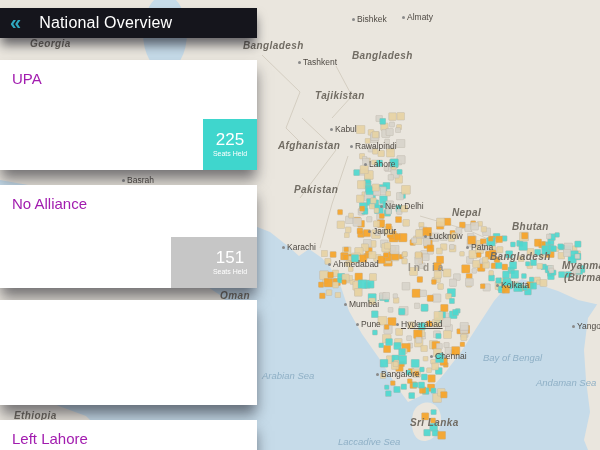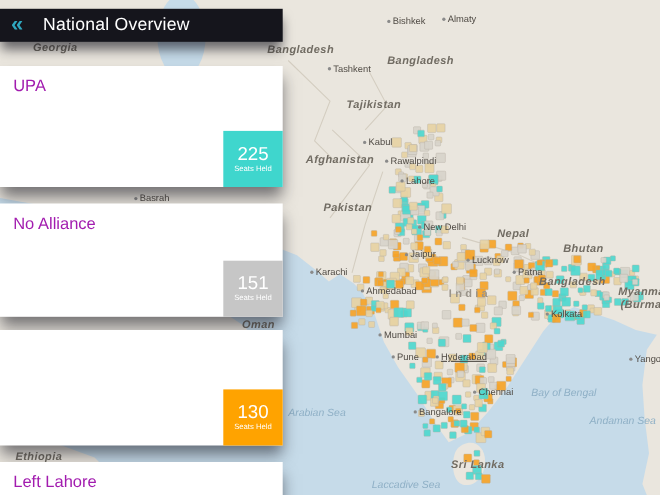--- a/index.html
+++ b/index.html
@@ -628,28 +628,24 @@
 <div class="card" id="card-0">
   <div class="card-title">UPA</div>
   <div class="badge" style="background: rgb(63, 214, 205);">
     <div class="badge-num">225</div>
     <div class="badge-label">Seats Held</div>
   </div>
 </div>
 
 <div class="card" id="card-1">
   <div class="card-title">No Alliance</div>
-  <div class="badge" style="background: rgb(198, 198, 198);">
+  <div class="badge" style="background: rgb(198, 198, 198); padding-left: 32px;">
     <div class="badge-num">151</div>
     <div class="badge-label">Seats Held</div>
   </div>
 </div>
 
 <div class="card" id="card-2">
-  <div class="badge" style="background: rgb(255, 163, 0);">
-    <div class="badge-num">130</div>
-    <div class="badge-label">Seats Held</div>
-  </div>
 </div>
 
 <div class="card" id="card-3">
   <div class="card-title">Left Lahore</div>
 </div>
 
 </body></html>

